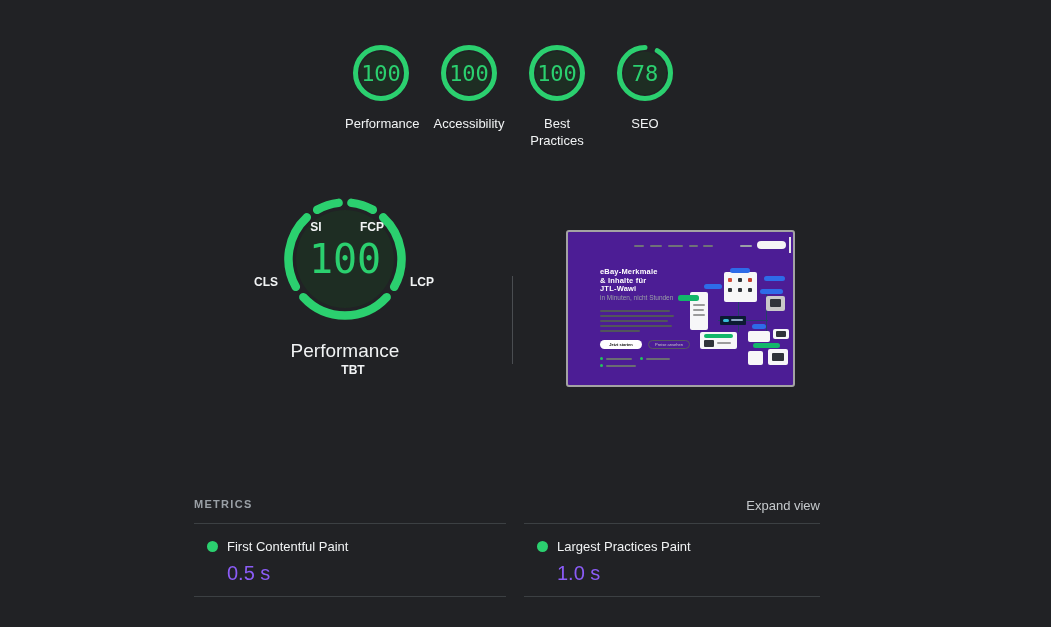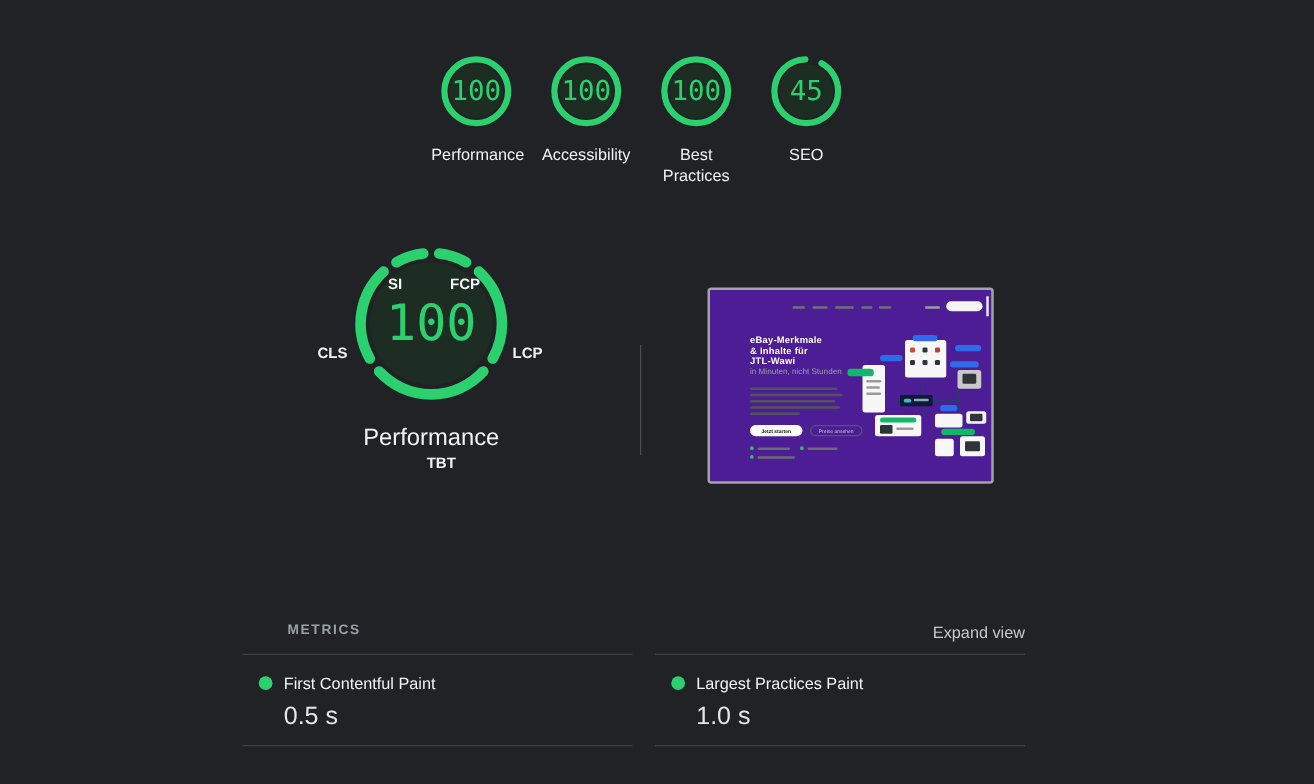--- a/index.html
+++ b/index.html
@@ -59,32 +59,32 @@
   .t-btn2{left:80px;top:108px;width:42px;height:9px;border:1px solid #55585e;border-radius:4.5px;color:#c8c8c8;
           font-size:4px;display:flex;align-items:center;justify-content:center;box-sizing:border-box;}
   .t-check{width:3px;height:3px;border-radius:50%;background:#22c55e;}
   .t-chkbar{height:1.5px;background:#6a6d72;border-radius:1px;}
   .t-card{background:#f7f7f8;border-radius:2px;}
   .t-chip-blue{background:#2e6be8;border-radius:2.5px;}
   .t-chip-green{background:#12b76a;border-radius:2.5px;}
   .t-line{background:#23406b;}
   .t-dark{background:#30343a;border-radius:1px;}
   
-  .metrics-header{position:absolute;left:194px;top:498px;font-size:11px;font-weight:700;letter-spacing:1.3px;color:#9aa0a6;margin-left:36px;}
+  .metrics-header{position:absolute;left:194px;top:498px;font-size:11px;font-weight:700;letter-spacing:1.3px;color:#9aa0a6;}
   .expand-view{position:absolute;left:700px;top:498px;width:120px;text-align:right;font-size:13px;color:#c6cacd;cursor:pointer;}
   .hr{position:absolute;height:1px;background:#3c4043;}
   .hr-lt{left:194px;top:523px;width:312px;}
   .hr-rt{left:524px;top:523px;width:296px;}
   .hr-lb{left:194px;top:596px;width:312px;}
   .hr-rb{left:524px;top:596px;width:296px;}
   .metric{position:absolute;top:539px;}
   .metric-head{display:flex;align-items:center;gap:9px;}
   .metric-dot{width:11px;height:11px;border-radius:50%;background:#2bd06f;flex:none;}
   .metric-name{font-size:13px;color:#f1f3f4;}
-  .metric-value{margin:8px 0 0 20px;font-size:20px;color:#e5e5e5;}
+  .metric-value{margin:8px 0 0 20px;font-size:20px;color:#8b5cf6;}
   .m1{left:207px;}
   .m2{left:537px;}
 </style>
 </head>
 <body>
 
 <div class="page">
 
   <div class="category-row">
     <div class="cat">
@@ -116,21 +116,21 @@
         <div class="cat-score">100</div>
       </div>
       <div class="cat-label">Best Practices</div>
     </div>
     <div class="cat">
       <div class="cat-gauge">
           <svg width="58" height="58" viewBox="0 0 58 58" style="position:absolute;inset:0">
        <circle cx="29" cy="29" r="21.5" fill="#1e2d23"></circle>
        <circle cx="29" cy="29" r="25.5" fill="none" stroke="#2bd06f" stroke-width="5" pathLength="100" stroke-dasharray="92 8" stroke-dashoffset="-8" stroke-linecap="round" transform="rotate(-90 29 29)"></circle>
      </svg>
-        <div class="cat-score">45</div>
+        <div class="cat-score">78</div>
       </div>
       <div class="cat-label">SEO</div>
     </div>
   </div>
 
   <div class="perf-gauge-box" id="big-gauge">
       <svg width="126" height="126" viewBox="0 0 126 126" style="position:absolute;inset:0">
        <circle cx="63" cy="63" r="49" fill="#1e2d23"></circle>
         <path d="M 69.40 6.86 A 56.5 56.5 0 0 1 90.82 13.82" fill="none" stroke="#2bd06f" stroke-width="8.5" stroke-linecap="round"></path>
         <path d="M 101.17 21.34 A 56.5 56.5 0 0 1 112.18 90.82" fill="none" stroke="#2bd06f" stroke-width="8.5" stroke-linecap="round"></path>

